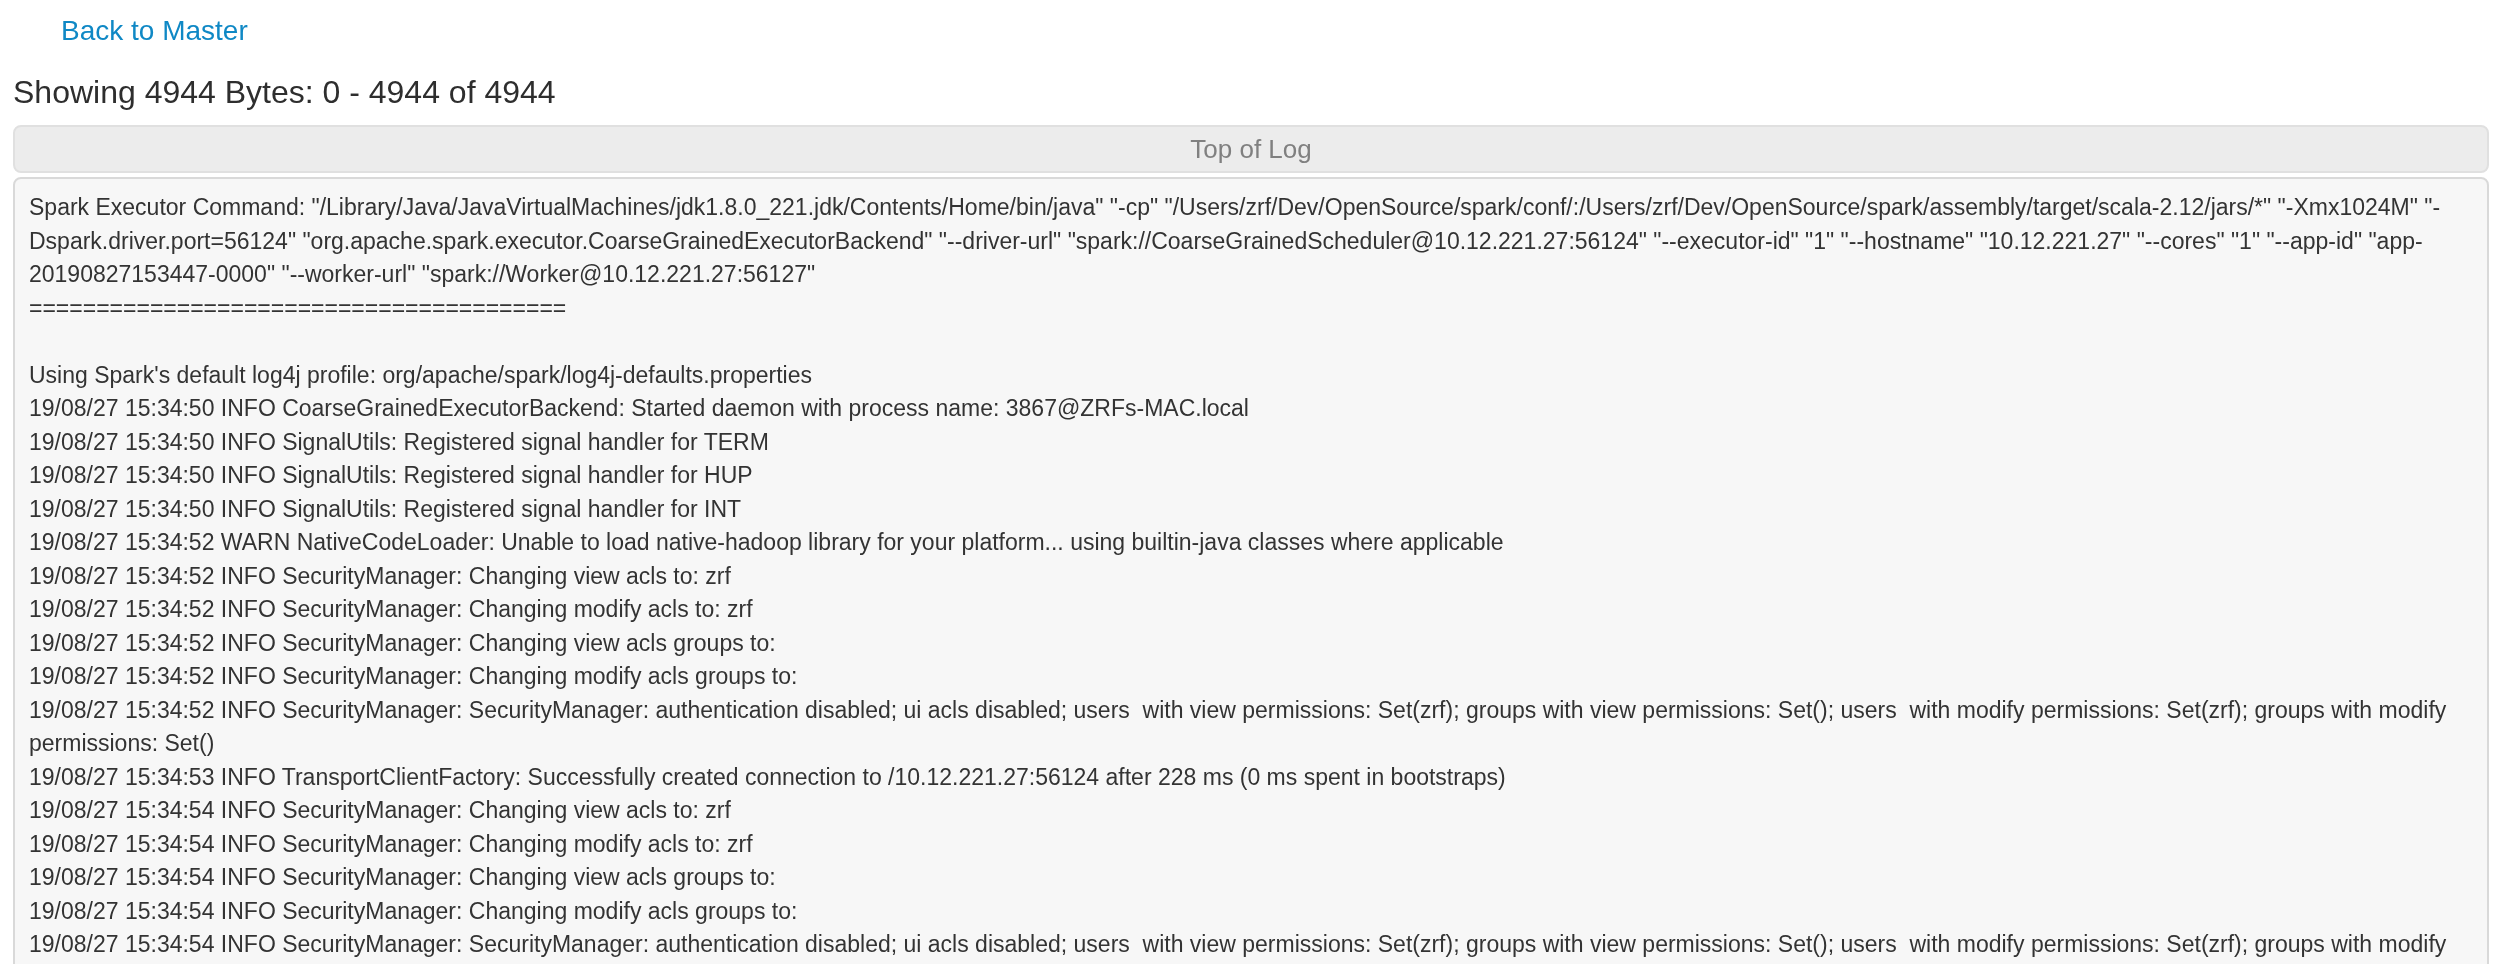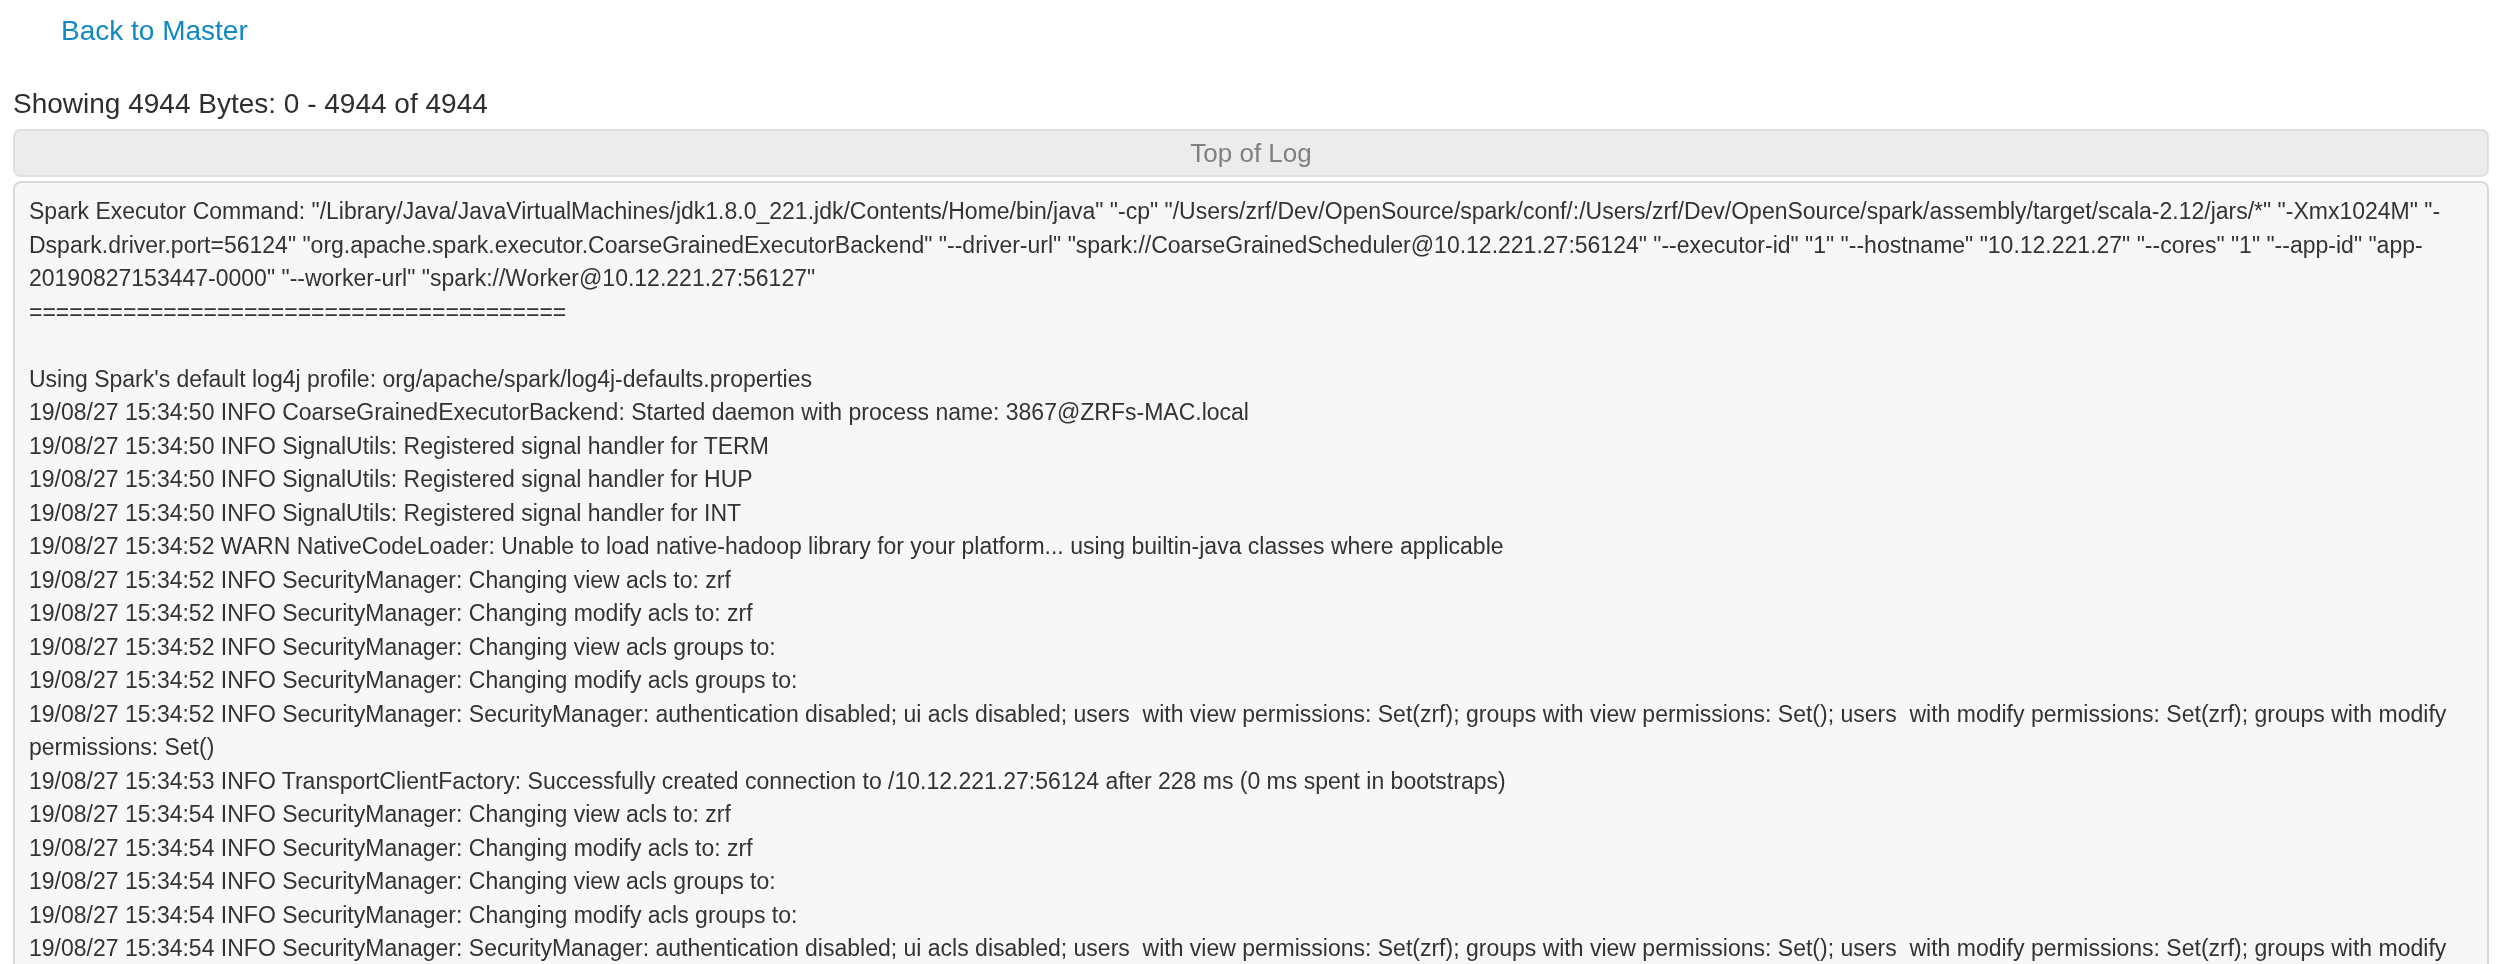--- a/index.html
+++ b/index.html
@@ -20,26 +20,26 @@
     display: inline-block;
     color: #0f88c5;
     font-size: 28px;
     line-height: 33px;
     text-decoration: none;
     cursor: pointer;
     margin-left: 48px;
   }
   .byte-info {
     color: #2e2e2e;
-    font-size: 28px;
+    font-size: 32px;
     line-height: 33px;
-    margin: 40px 0 0 0;
+    margin: 29px 0 0 0;
   }
   .log-header {
-    margin-top: 9px;
+    margin-top: 16px;
     height: 48px;
     box-sizing: border-box;
     background: #ececec;
     border: 2px solid #e0e0e0;
     border-radius: 8px;
     text-align: center;
     color: #808080;
     font-size: 26px;
     line-height: 44px;
   }

